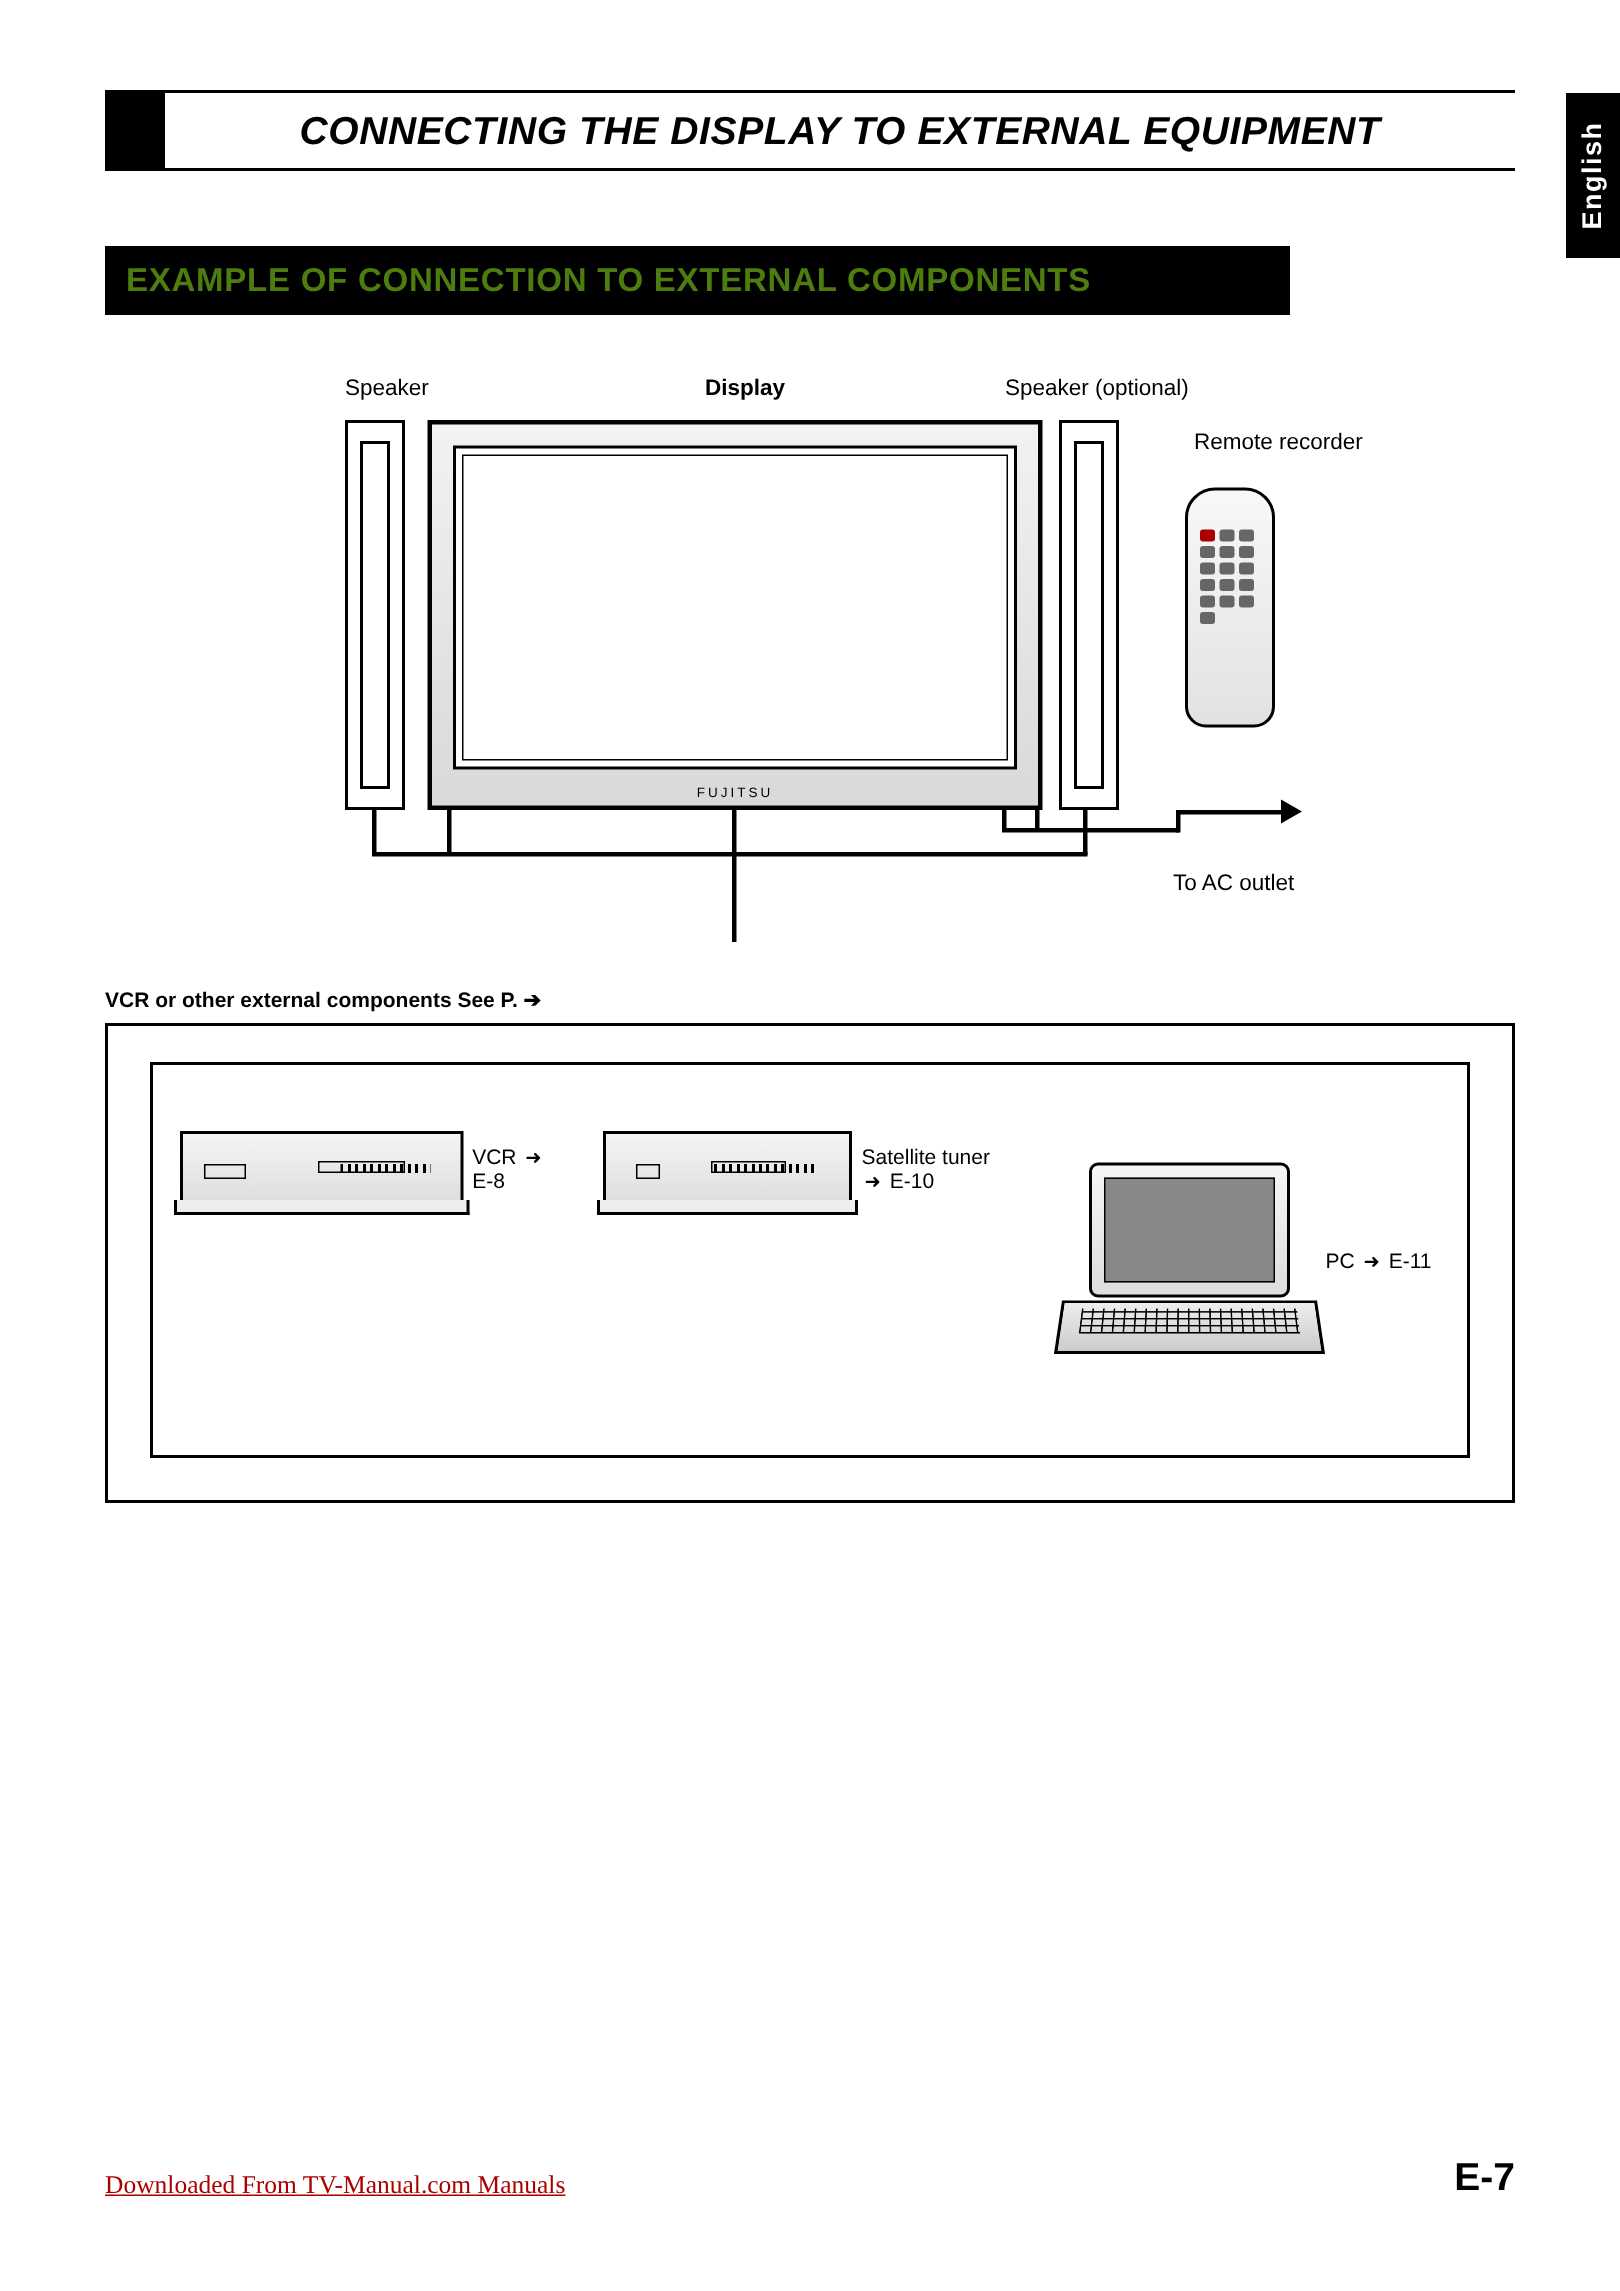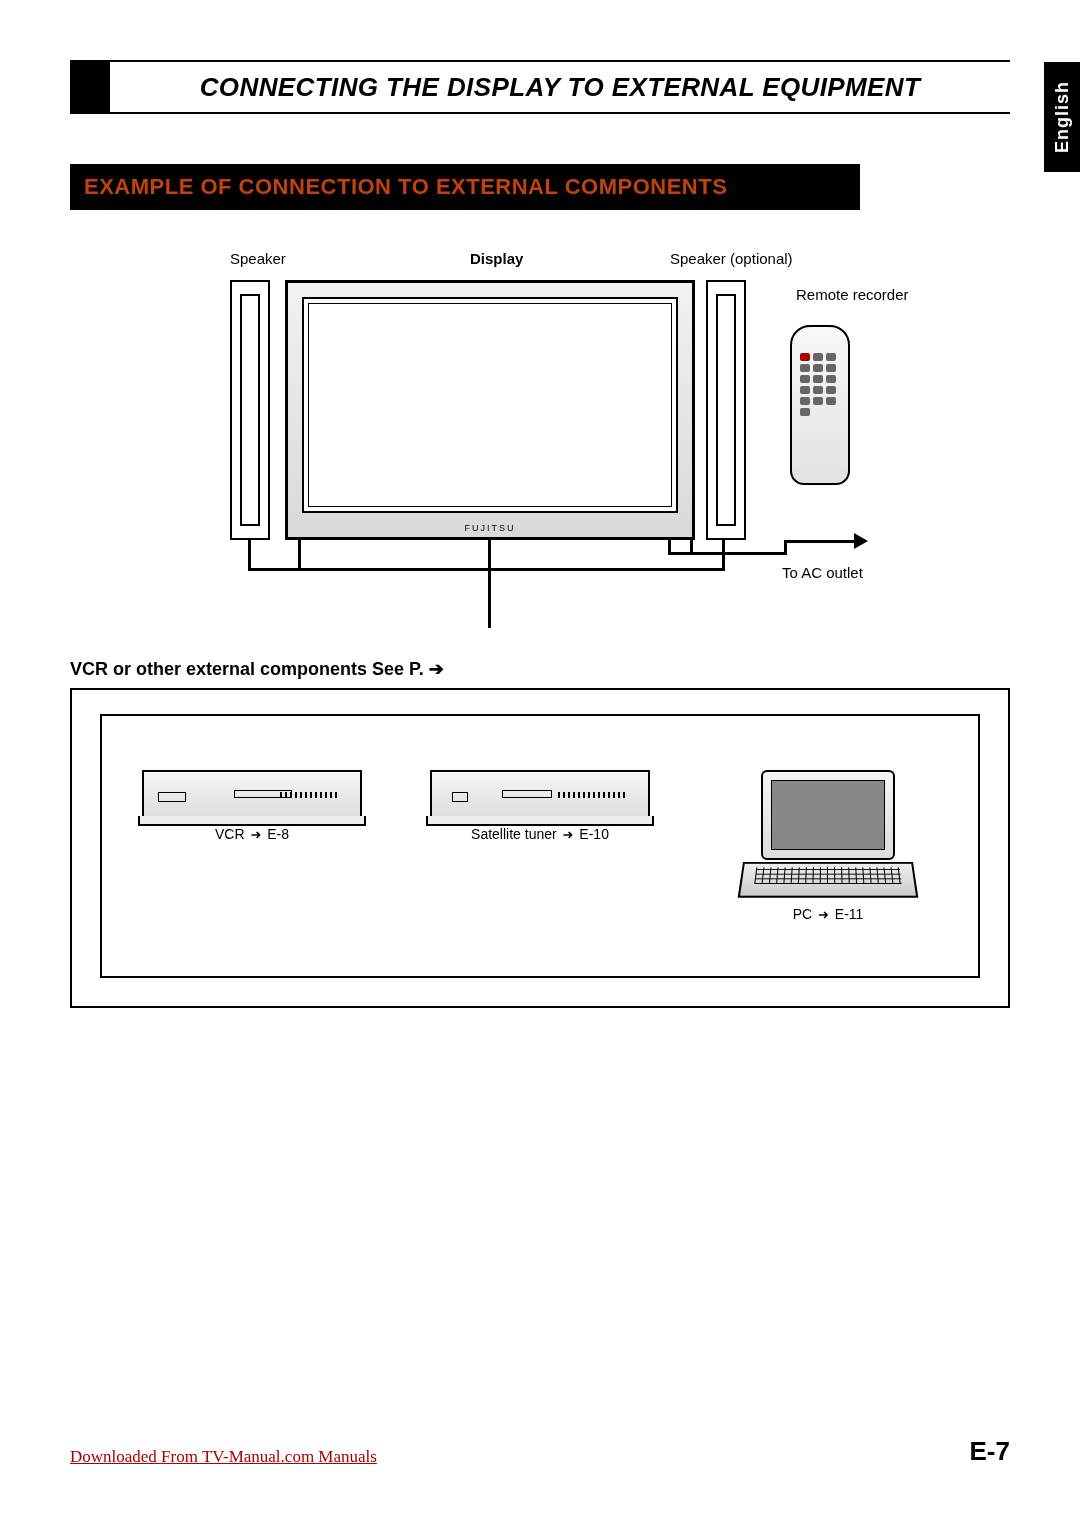--- a/index.html
+++ b/index.html
@@ -55,21 +55,21 @@
     display: flex;
     align-items: center;
     justify-content: center;
     font-weight: bold;
     font-size: 18px;
     letter-spacing: 1px;
   }
   .section-bar {
     margin-top: 50px;
     background: #000;
-    color: #c2410c;
+    color: #4d7c0f;
     font-weight: bold;
     font-size: 22px;
     padding: 10px 14px;
     letter-spacing: 0.5px;
     width: 790px;
   }
   .diagram-area {
     position: relative;
     margin-top: 40px;
     height: 380px;
@@ -147,42 +147,42 @@
   .arrowhead {
     position: absolute;
     width: 0; height: 0;
     border-top: 8px solid transparent;
     border-bottom: 8px solid transparent;
     border-left: 14px solid #000;
   }
   
   .sub-heading {
     font-weight: bold;
-    font-size: 18px;
+    font-size: 14px;
     margin-top: 28px;
     margin-bottom: 8px;
   }
   .components-frame {
     border: 2px solid #000;
     height: 320px;
     position: relative;
     padding: 24px 28px;
   }
   .components-inner {
     border: 2px solid #000;
     height: 264px;
     display: grid;
     grid-template-columns: 1fr 1fr 1fr;
     grid-template-rows: 1fr 1fr;
     padding: 12px 18px;
     gap: 8px 24px;
   }
   .comp-cell {
     display: flex;
-    flex-direction: column;
+    flex-direction: row;
     align-items: center;
     justify-content: flex-end;
     gap: 6px;
   }
   .comp-label { font-size: 14px; }
   .device {
     width: 220px;
     height: 50px;
     border: 2px solid #000;
     background: linear-gradient(#f5f5f5,#ddd);
@@ -252,21 +252,21 @@
 
   <div class="lang-tab">English</div>
 
   <div class="section-bar">EXAMPLE OF CONNECTION TO EXTERNAL COMPONENTS</div>
 
   <div class="diagram-area">
     <span class="label" style="left:160px;top:0;">Speaker</span>
     <span class="label" style="left:400px;top:0;font-weight:bold;">Display</span>
     <span class="label" style="left:600px;top:0;">Speaker (optional)</span>
     <span class="label" style="left:726px;top:36px;">Remote recorder</span>
-    <span class="label" style="left:712px;top:314px;">To AC outlet</span>
+    <span class="label" style="left:712px;top:330px;">To AC outlet</span>
 
     <div class="speaker" style="left:160px;">
       <div class="speaker-inner"></div>
     </div>
 
     <div class="display">
       <div class="display-screen"></div>
       <div class="brand">FUJITSU</div>
     </div>
 

